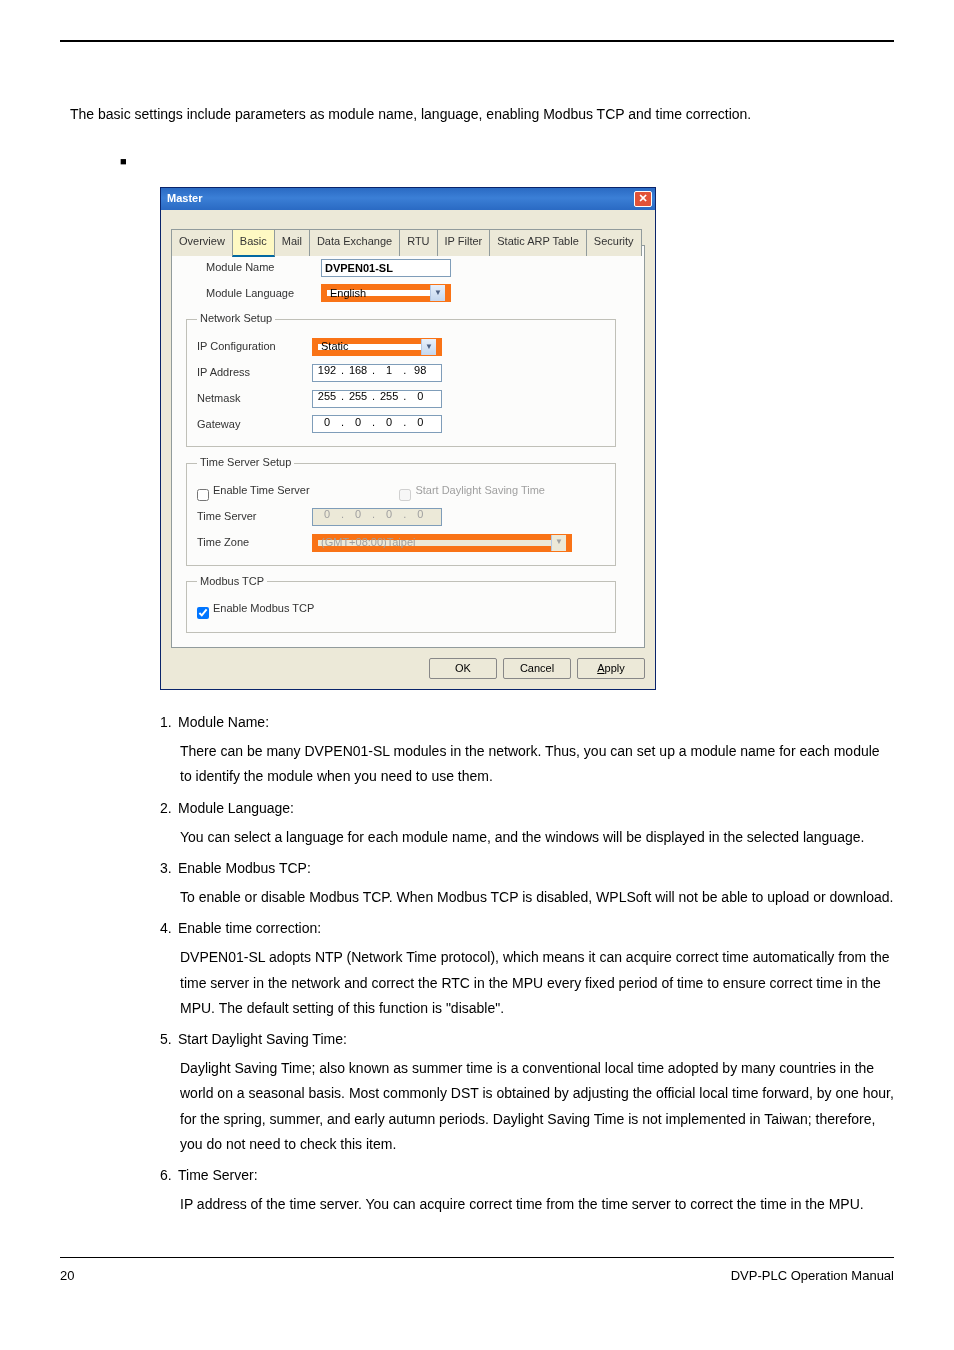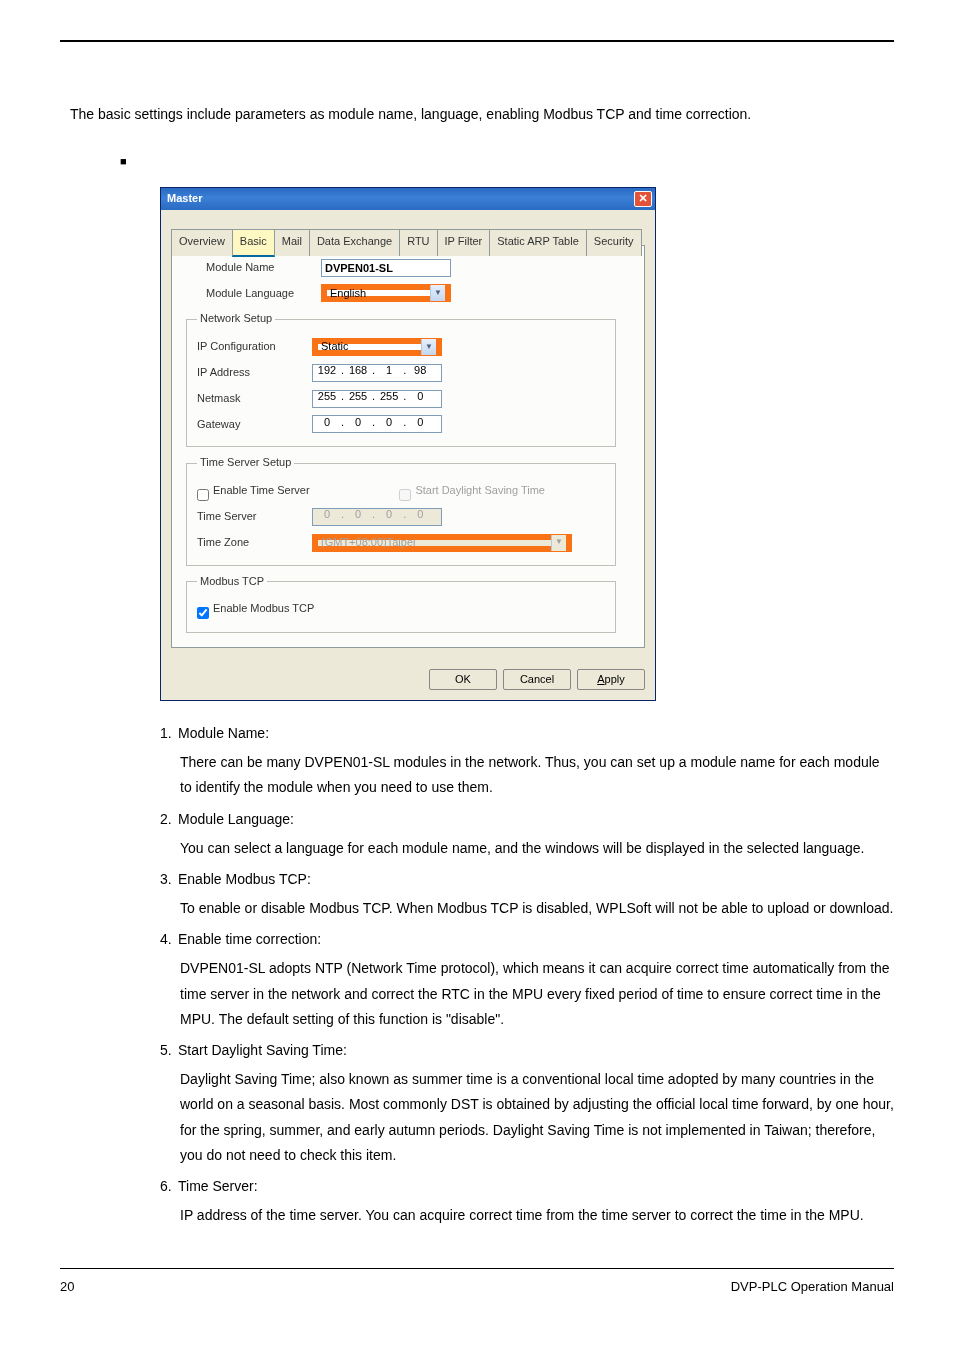--- a/index.html
+++ b/index.html
@@ -112,21 +112,21 @@
 
   .ip-box { display: flex; align-items: flex-end; border: 1px solid #7f9db9; background: #fff; height: 18px; width: 130px; }
   .ip-box.disabled { background: #ece9d8; color: #a0a0a0; }
   .ip-seg { width: 28px; text-align: center; font-size: 11px; }
   .ip-dot { font-size: 11px; }
 
   .chk { display: inline-flex; align-items: flex-end; gap: 4px; font-size: 11px; color: #333; }
   .chk input { width: 12px; height: 12px; }
   .chk.disabled { color: #a0a0a0; }
 
-  .dlg-buttons { display: flex; justify-content: flex-end; gap: 6px; margin-top: 21px; }
+  .dlg-buttons { display: flex; justify-content: flex-end; gap: 6px; margin-top: 10px; }
   .btn {
     min-width: 68px; height: 21px;
     border: 1px solid #888;
     background: #ece9d8;
     font-size: 11px;
     font-family: Tahoma, sans-serif;
     display: flex; align-items: center; justify-content: center;
     border-radius: 2px;
   }
   .btn .ul { text-decoration: underline; }

